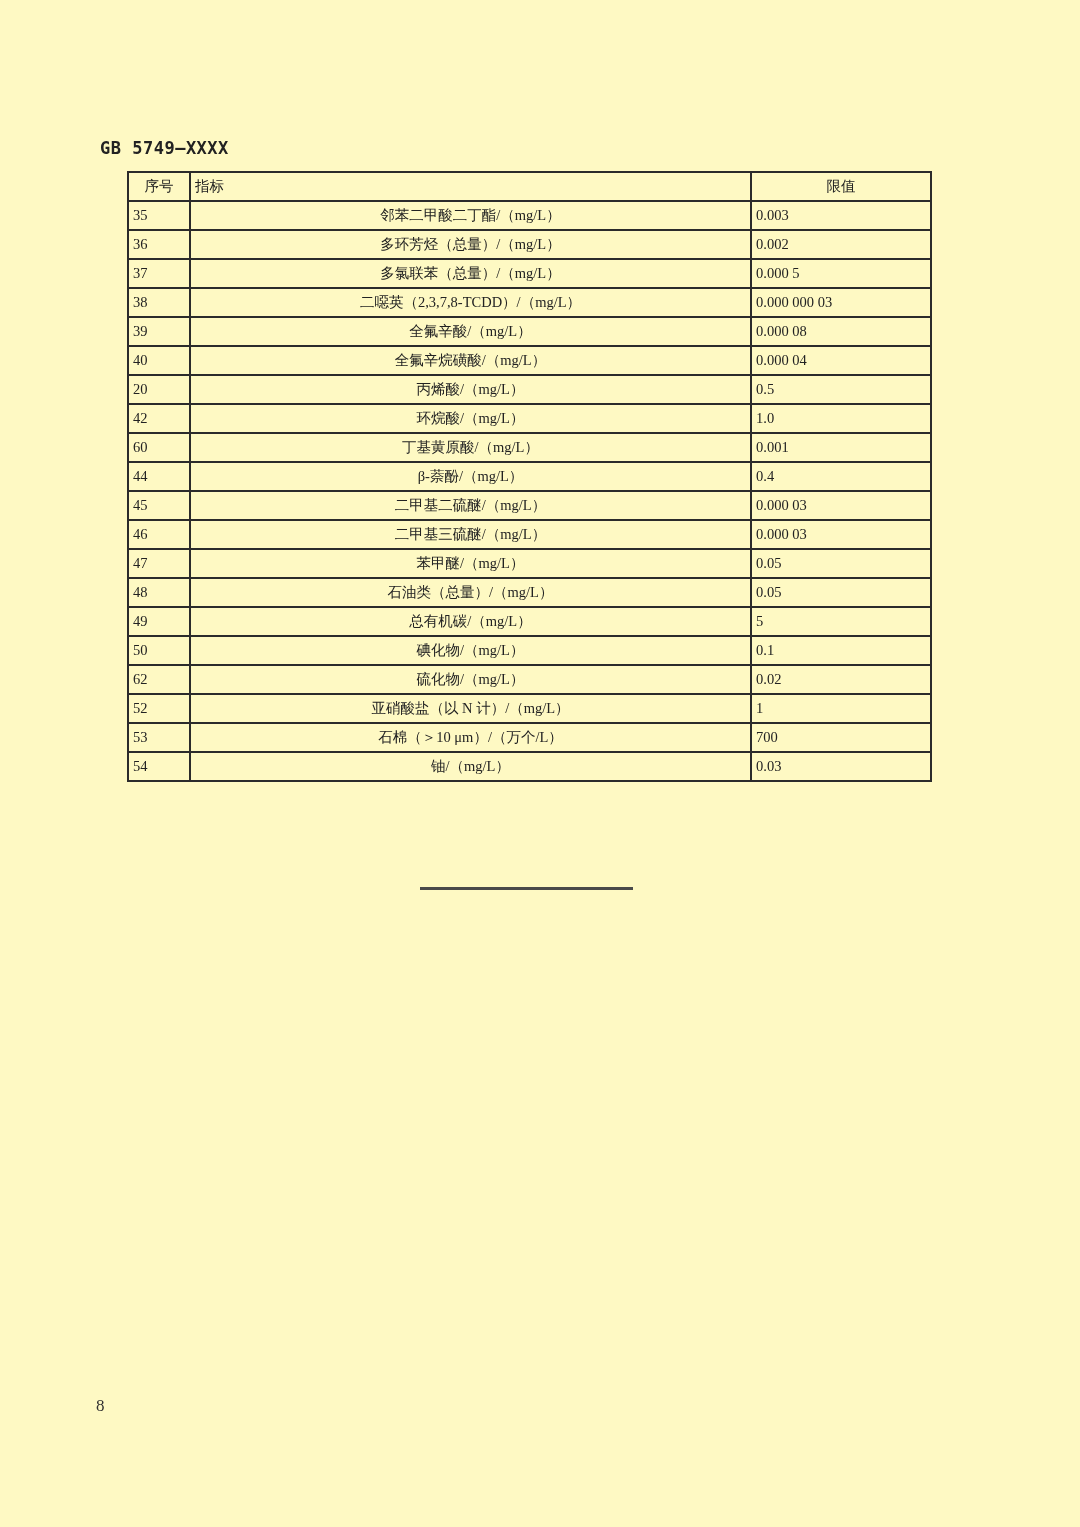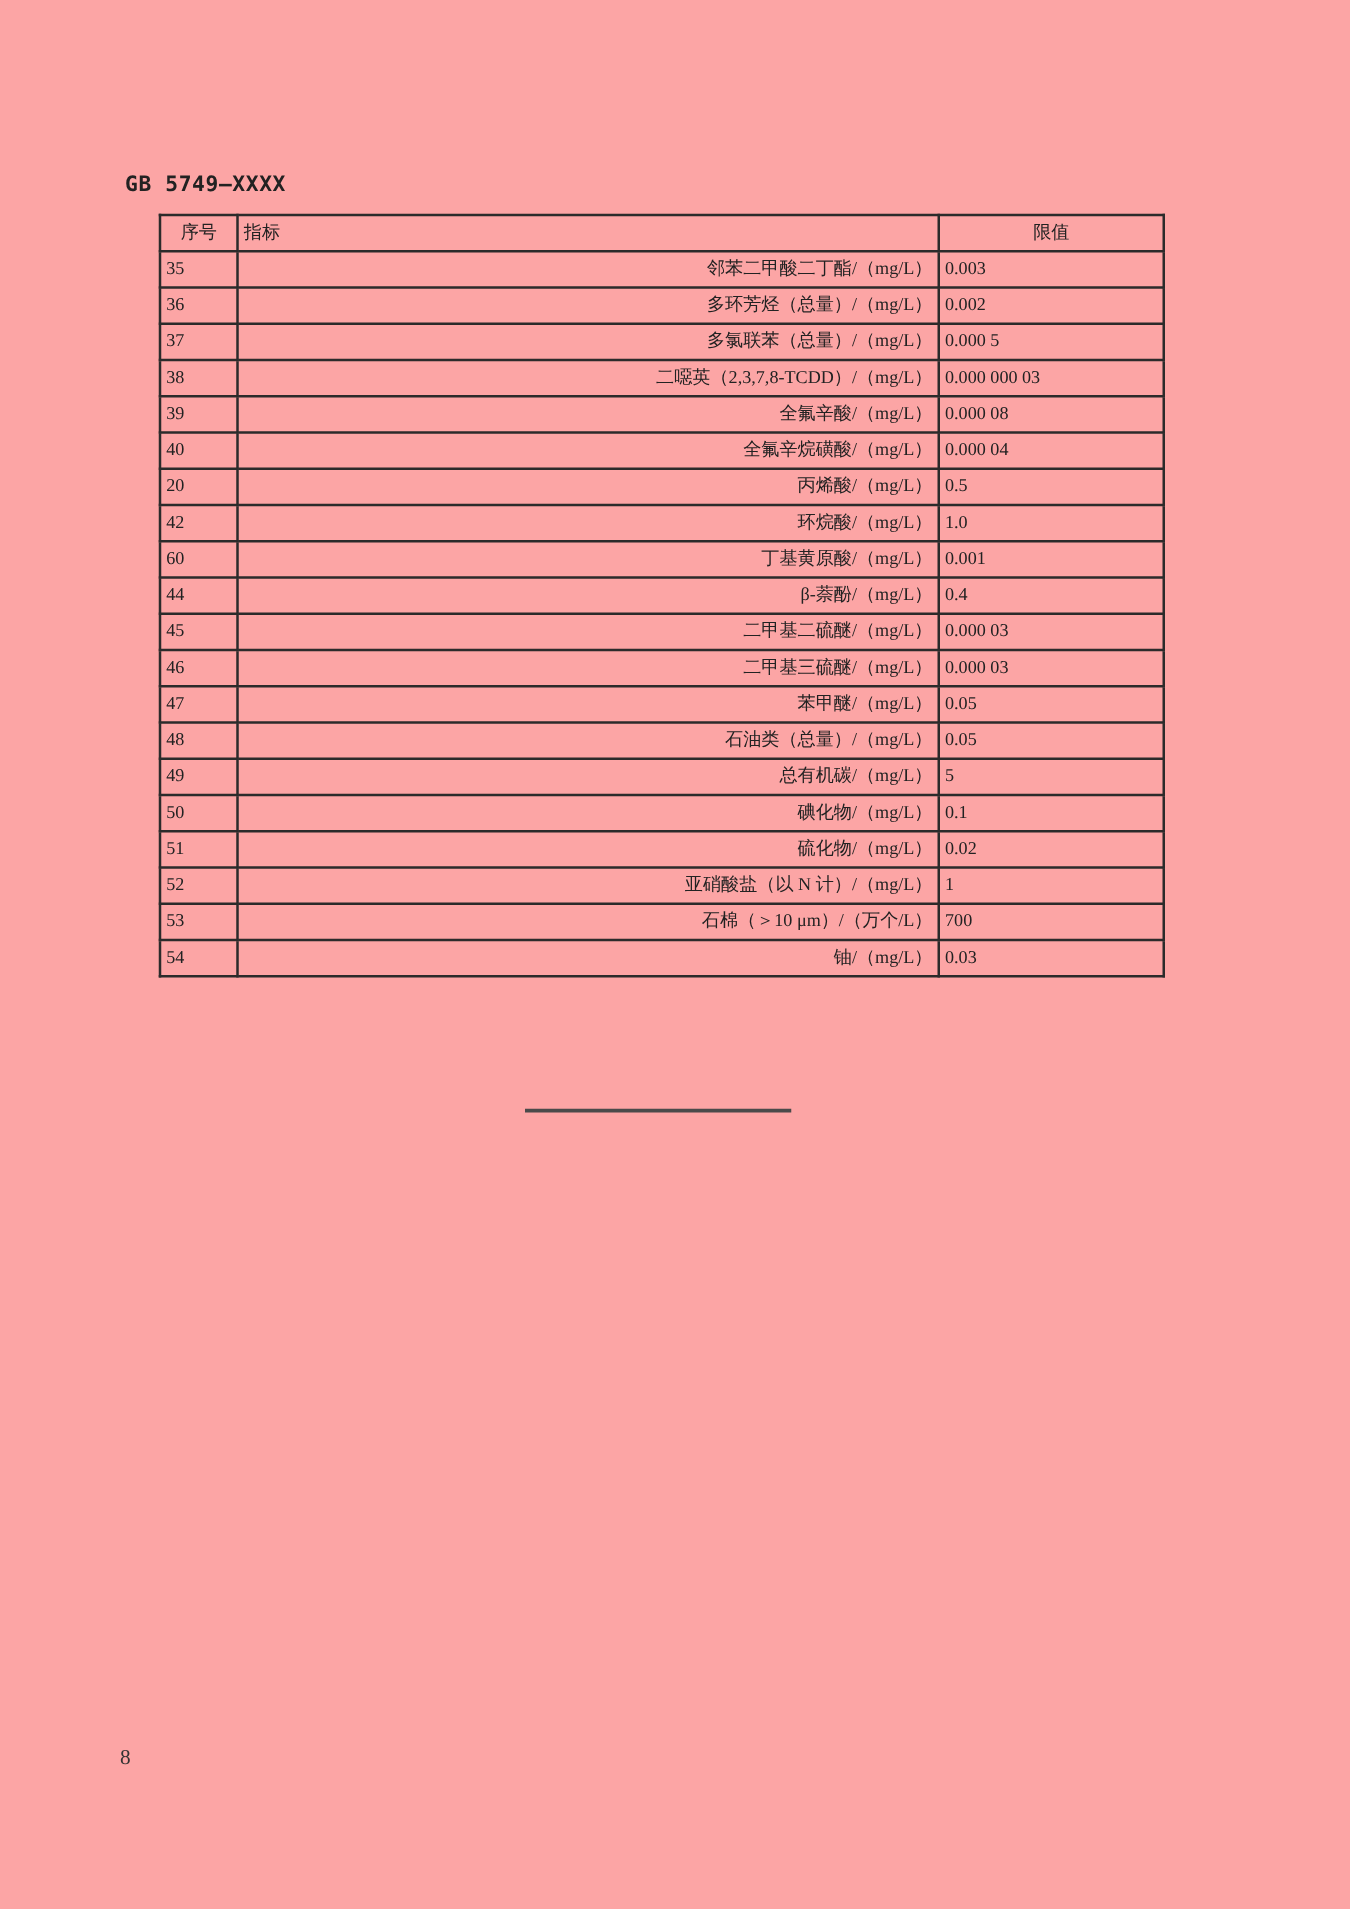--- a/index.html
+++ b/index.html
@@ -4,21 +4,21 @@
 <style>
   html, body {
     margin: 0;
     padding: 0;
     background: #ffffff;
   }
   .page {
     position: relative;
     width: 1080px;
     height: 1527px;
-    background: #fca5a5;
+    background: #fef9c3;
     font-family: "Liberation Serif", "DejaVu Serif", serif;
     color: #1f1f1f;
     overflow: hidden;
   }
   .header-code {
     position: absolute;
     left: 100px;
     top: 138px;
     font-family: "DejaVu Sans Mono", "Liberation Mono", monospace;
     font-size: 17px;
@@ -48,21 +48,21 @@
   }
   col.c-no   { width: 62px; }
   col.c-ind  { width: 561px; }
   col.c-lim  { width: 180px; }
   th.col-no, td.col-no {
   }
   th.col-indicator {
     text-align: left;
   }
   td.col-indicator {
-    text-align: right;
+    text-align: center;
     padding-left: 12px;
   }
   th.col-limit, td.col-limit {
   }
   .section-divider {
     position: absolute;
     left: 420px;
     top: 887px;
     width: 213px;
     height: 3px;
@@ -171,21 +171,21 @@
           <td class="col-no">49</td>
           <td class="col-indicator">总有机碳/（mg/L）</td>
           <td class="col-limit">5</td>
         </tr>
         <tr>
           <td class="col-no">50</td>
           <td class="col-indicator">碘化物/（mg/L）</td>
           <td class="col-limit">0.1</td>
         </tr>
         <tr>
-          <td class="col-no">51</td>
+          <td class="col-no">62</td>
           <td class="col-indicator">硫化物/（mg/L）</td>
           <td class="col-limit">0.02</td>
         </tr>
         <tr>
           <td class="col-no">52</td>
           <td class="col-indicator">亚硝酸盐（以 N 计）/（mg/L）</td>
           <td class="col-limit">1</td>
         </tr>
         <tr>
           <td class="col-no">53</td>

